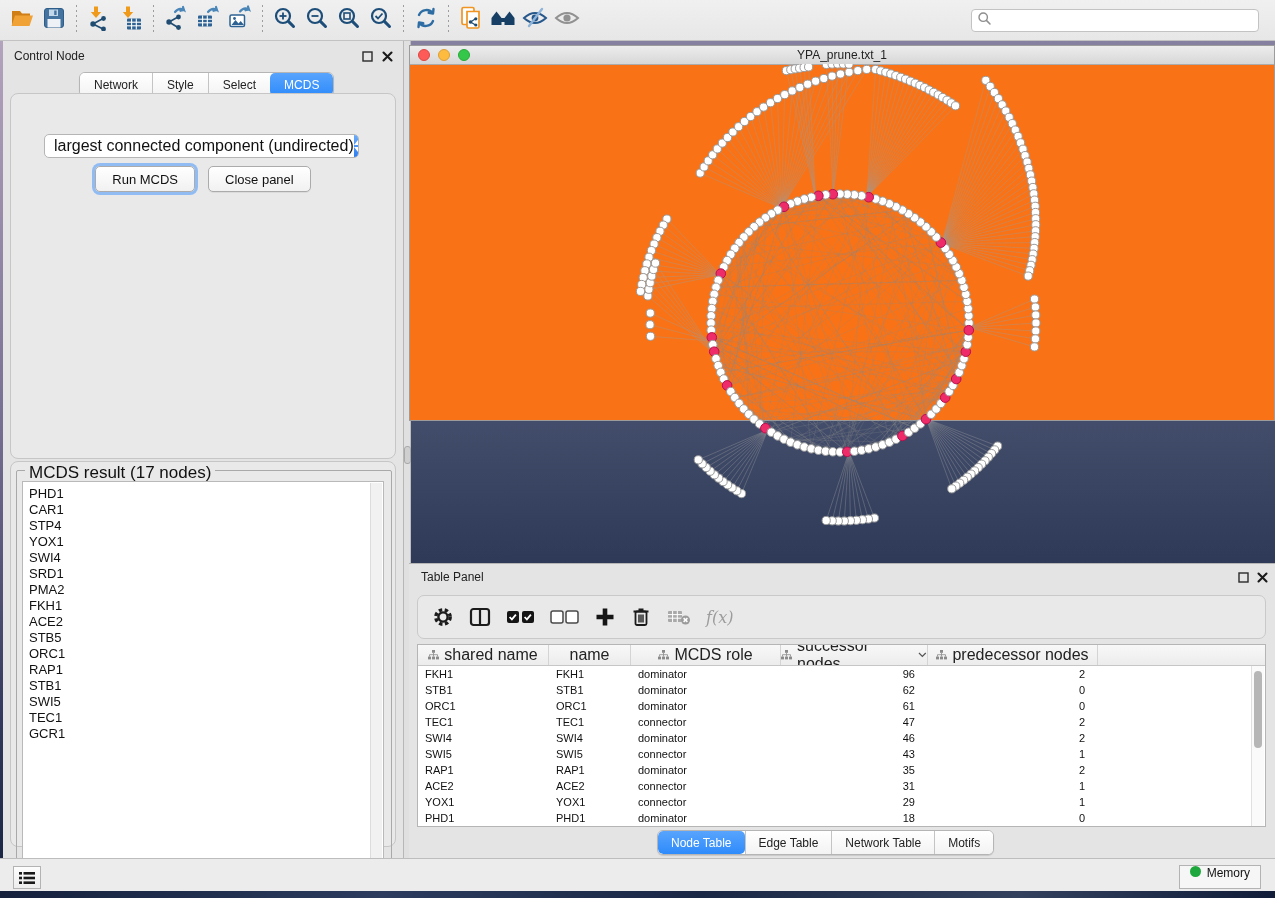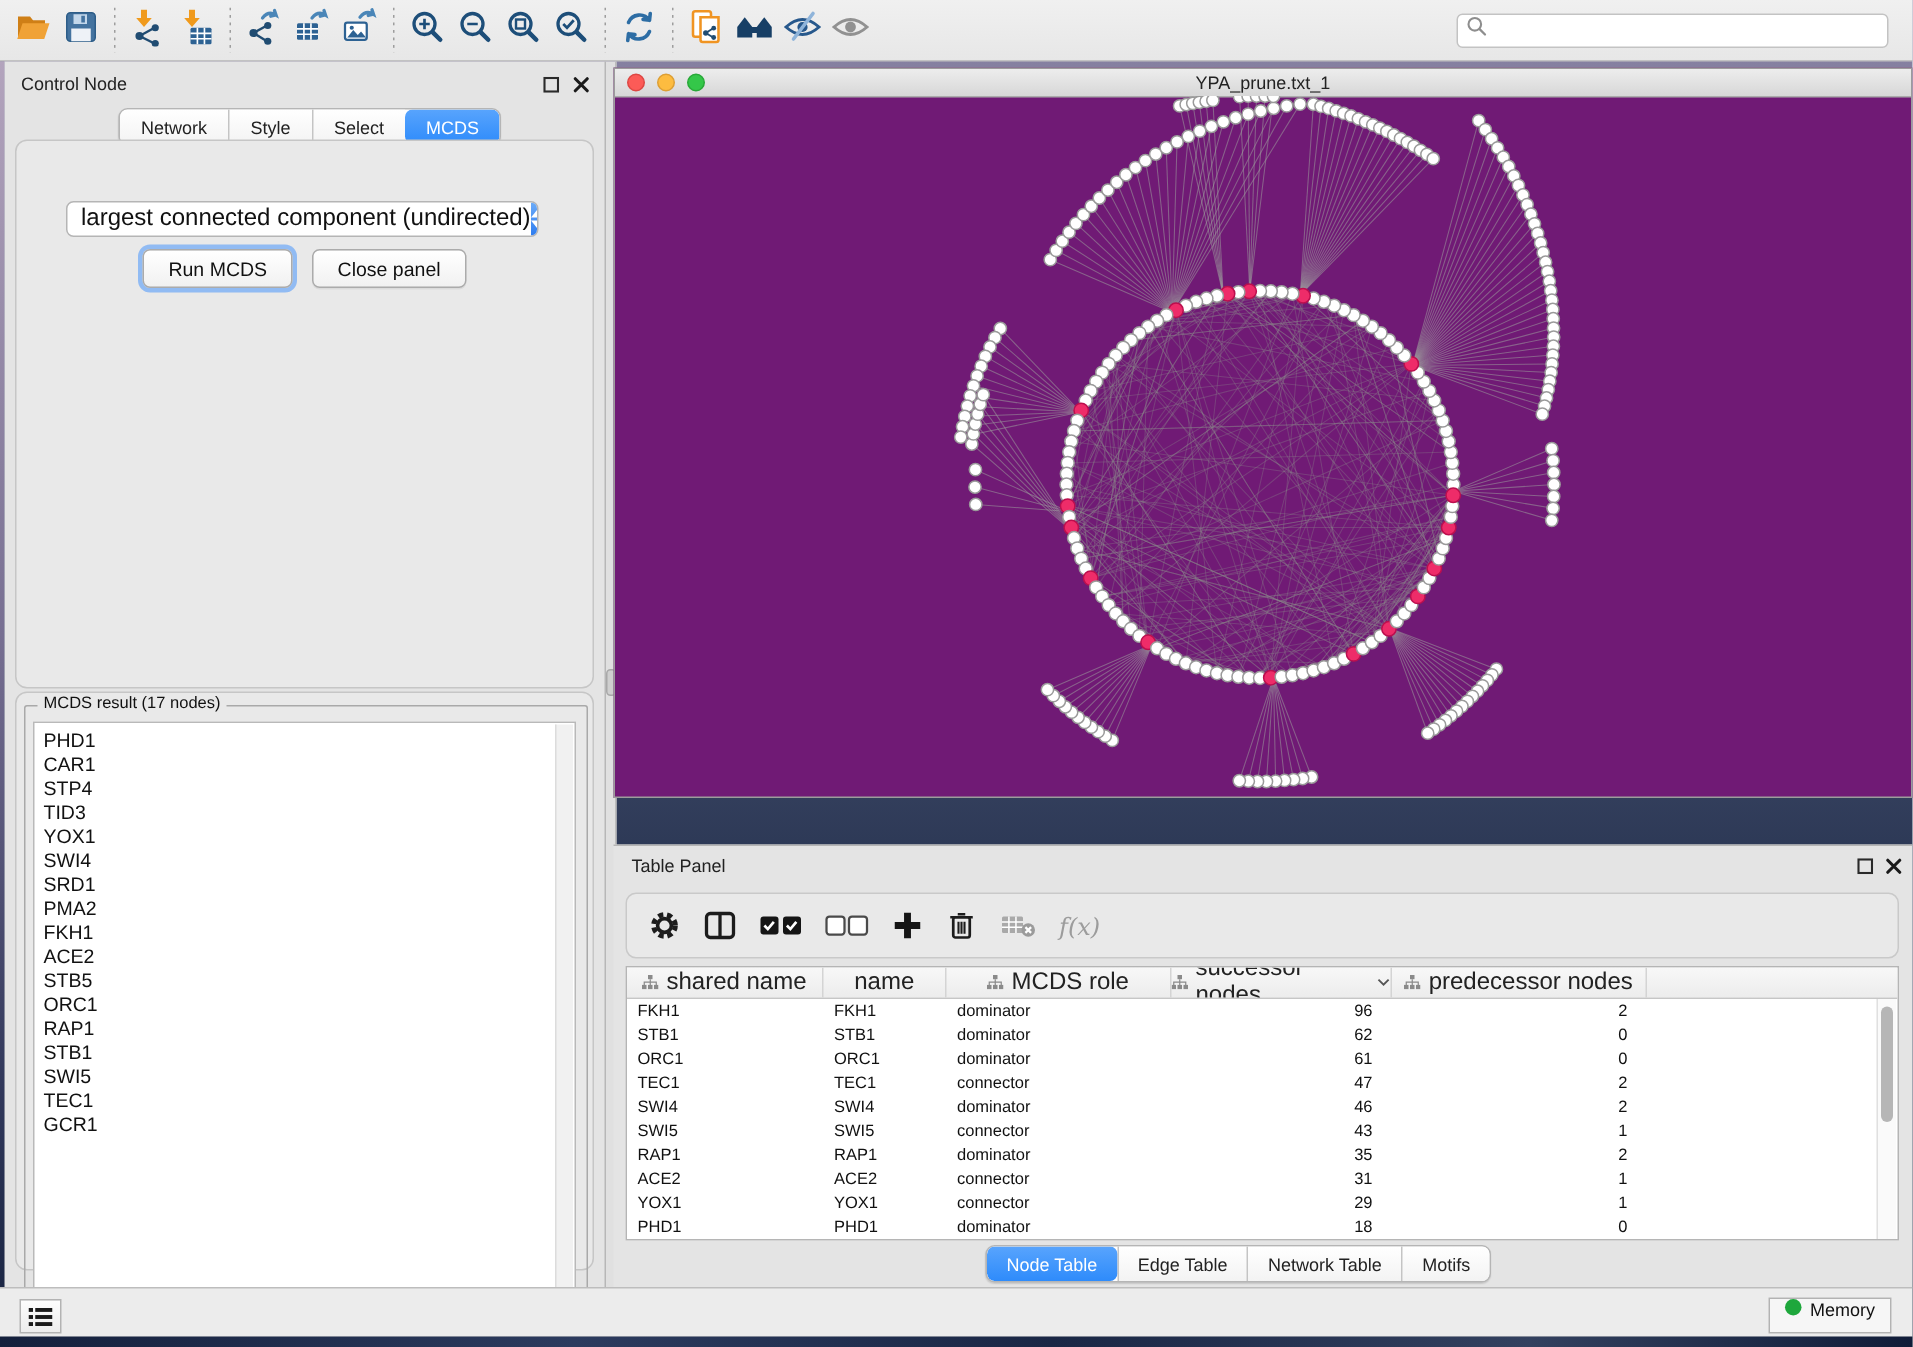--- a/index.html
+++ b/index.html
@@ -48,29 +48,29 @@
   #criterion .cap{width:21px;height:100%;background:linear-gradient(#6cabf8,#2e7df0);
     display:flex;flex-direction:column;align-items:center;justify-content:center;gap:2px;border-radius:0 4px 4px 0;}
   .tri-up{width:0;height:0;border-left:4px solid transparent;border-right:4px solid transparent;border-bottom:5px solid #fff;}
   .tri-dn{width:0;height:0;border-left:4px solid transparent;border-right:4px solid transparent;border-top:5px solid #fff;}
   #cp-buttons{left:0;top:125px;width:400px;display:flex;justify-content:center;gap:13px;}
   .mac-btn{height:24px;padding:0 16px;font-size:13px;color:#111;background:linear-gradient(#ffffff,#f1f1f1);
     border:1px solid #ababab;border-radius:5px;display:flex;align-items:center;box-shadow:0 1px 0 rgba(0,0,0,.06);}
   .mac-btn.focused{box-shadow:0 0 0 3px rgba(86,157,250,.6);}
   #cp-lower{left:7px;top:420px;width:386px;height:386px;}
   #mcds-fieldset{left:13px;top:429px;width:374px;height:410px;border:1px solid #a9a9a9;border-radius:2px;}
-  #mcds-legend{left:22px;top:422px;background:#e9e9e9;padding:0 4px;font-size:11px;color:#111;}
+  #mcds-legend{left:22px;top:422px;background:#e9e9e9;padding:0 4px;font-size:17px;color:#111;}
   #mcds-list{left:19px;top:440px;width:362px;height:392px;background:#fff;border:1px solid #b9b9b9;box-sizing:border-box;overflow:hidden;}
   #mcds-items{padding:4px 0 0 6px;}
   .mcds-item{font-size:13px;line-height:16px;color:#111;}
   #mcds-scroll{position:absolute;right:1px;top:1px;width:11px;height:390px;background:#f1f1f1;border-left:1px solid #dcdcdc;}
   #cp-splitter{left:404px;top:41px;width:6px;height:817px;background:#e0e0e0;border-right:1px solid #bdbdbd;}
   #cp-splitter .grip{position:absolute;left:0px;top:405px;width:5px;height:16px;background:#cfcfcf;border:1px solid #a8a8a8;border-radius:3px;}
   
-  #net-window{left:409px;top:45px;width:866px;height:487px;background:#701a75;border:1px solid #9c9c9c;box-sizing:border-box;}
+  #net-window{left:409px;top:45px;width:866px;height:376px;background:#f97316;border:1px solid #9c9c9c;box-sizing:border-box;}
   #net-titlebar{position:absolute;left:0;top:0;width:100%;height:18px;
     background:linear-gradient(#ededed,#d7d7d7);border-bottom:1px solid #ababab;}
   .light{position:absolute;top:3px;width:12px;height:12px;border-radius:50%;box-sizing:border-box;}
   #light-close{left:8px;background:#fc5b57;border:1px solid #dd4743;}
   #light-min{left:28px;background:#fdbc40;border:1px solid #dd9f34;}
   #light-zoom{left:48px;background:#34c749;border:1px solid #28a938;}
   #net-title{position:absolute;left:0;top:2px;width:100%;text-align:center;font-size:12px;color:#222;}
   #net-canvas{position:absolute;left:0;top:18px;}
   
   #table-panel{left:409px;top:563px;width:866px;height:295px;background:#e4e4e4;box-sizing:border-box;border-top:1px solid #b5b5b5;}
@@ -330,21 +330,20 @@
   </div>
 
   <div id="cp-lower" class="abs big-panel"></div>
   <div id="mcds-fieldset" class="abs"></div>
   <div id="mcds-legend" class="abs">MCDS result (17 nodes)</div>
   <div id="mcds-list" class="abs">
     <div id="mcds-items">
         <div class="mcds-item">PHD1</div>
         <div class="mcds-item">CAR1</div>
         <div class="mcds-item">STP4</div>
-        <div class="mcds-item">TID3</div>
         <div class="mcds-item">YOX1</div>
         <div class="mcds-item">SWI4</div>
         <div class="mcds-item">SRD1</div>
         <div class="mcds-item">PMA2</div>
         <div class="mcds-item">FKH1</div>
         <div class="mcds-item">ACE2</div>
         <div class="mcds-item">STB5</div>
         <div class="mcds-item">ORC1</div>
         <div class="mcds-item">RAP1</div>
         <div class="mcds-item">STB1</div>

